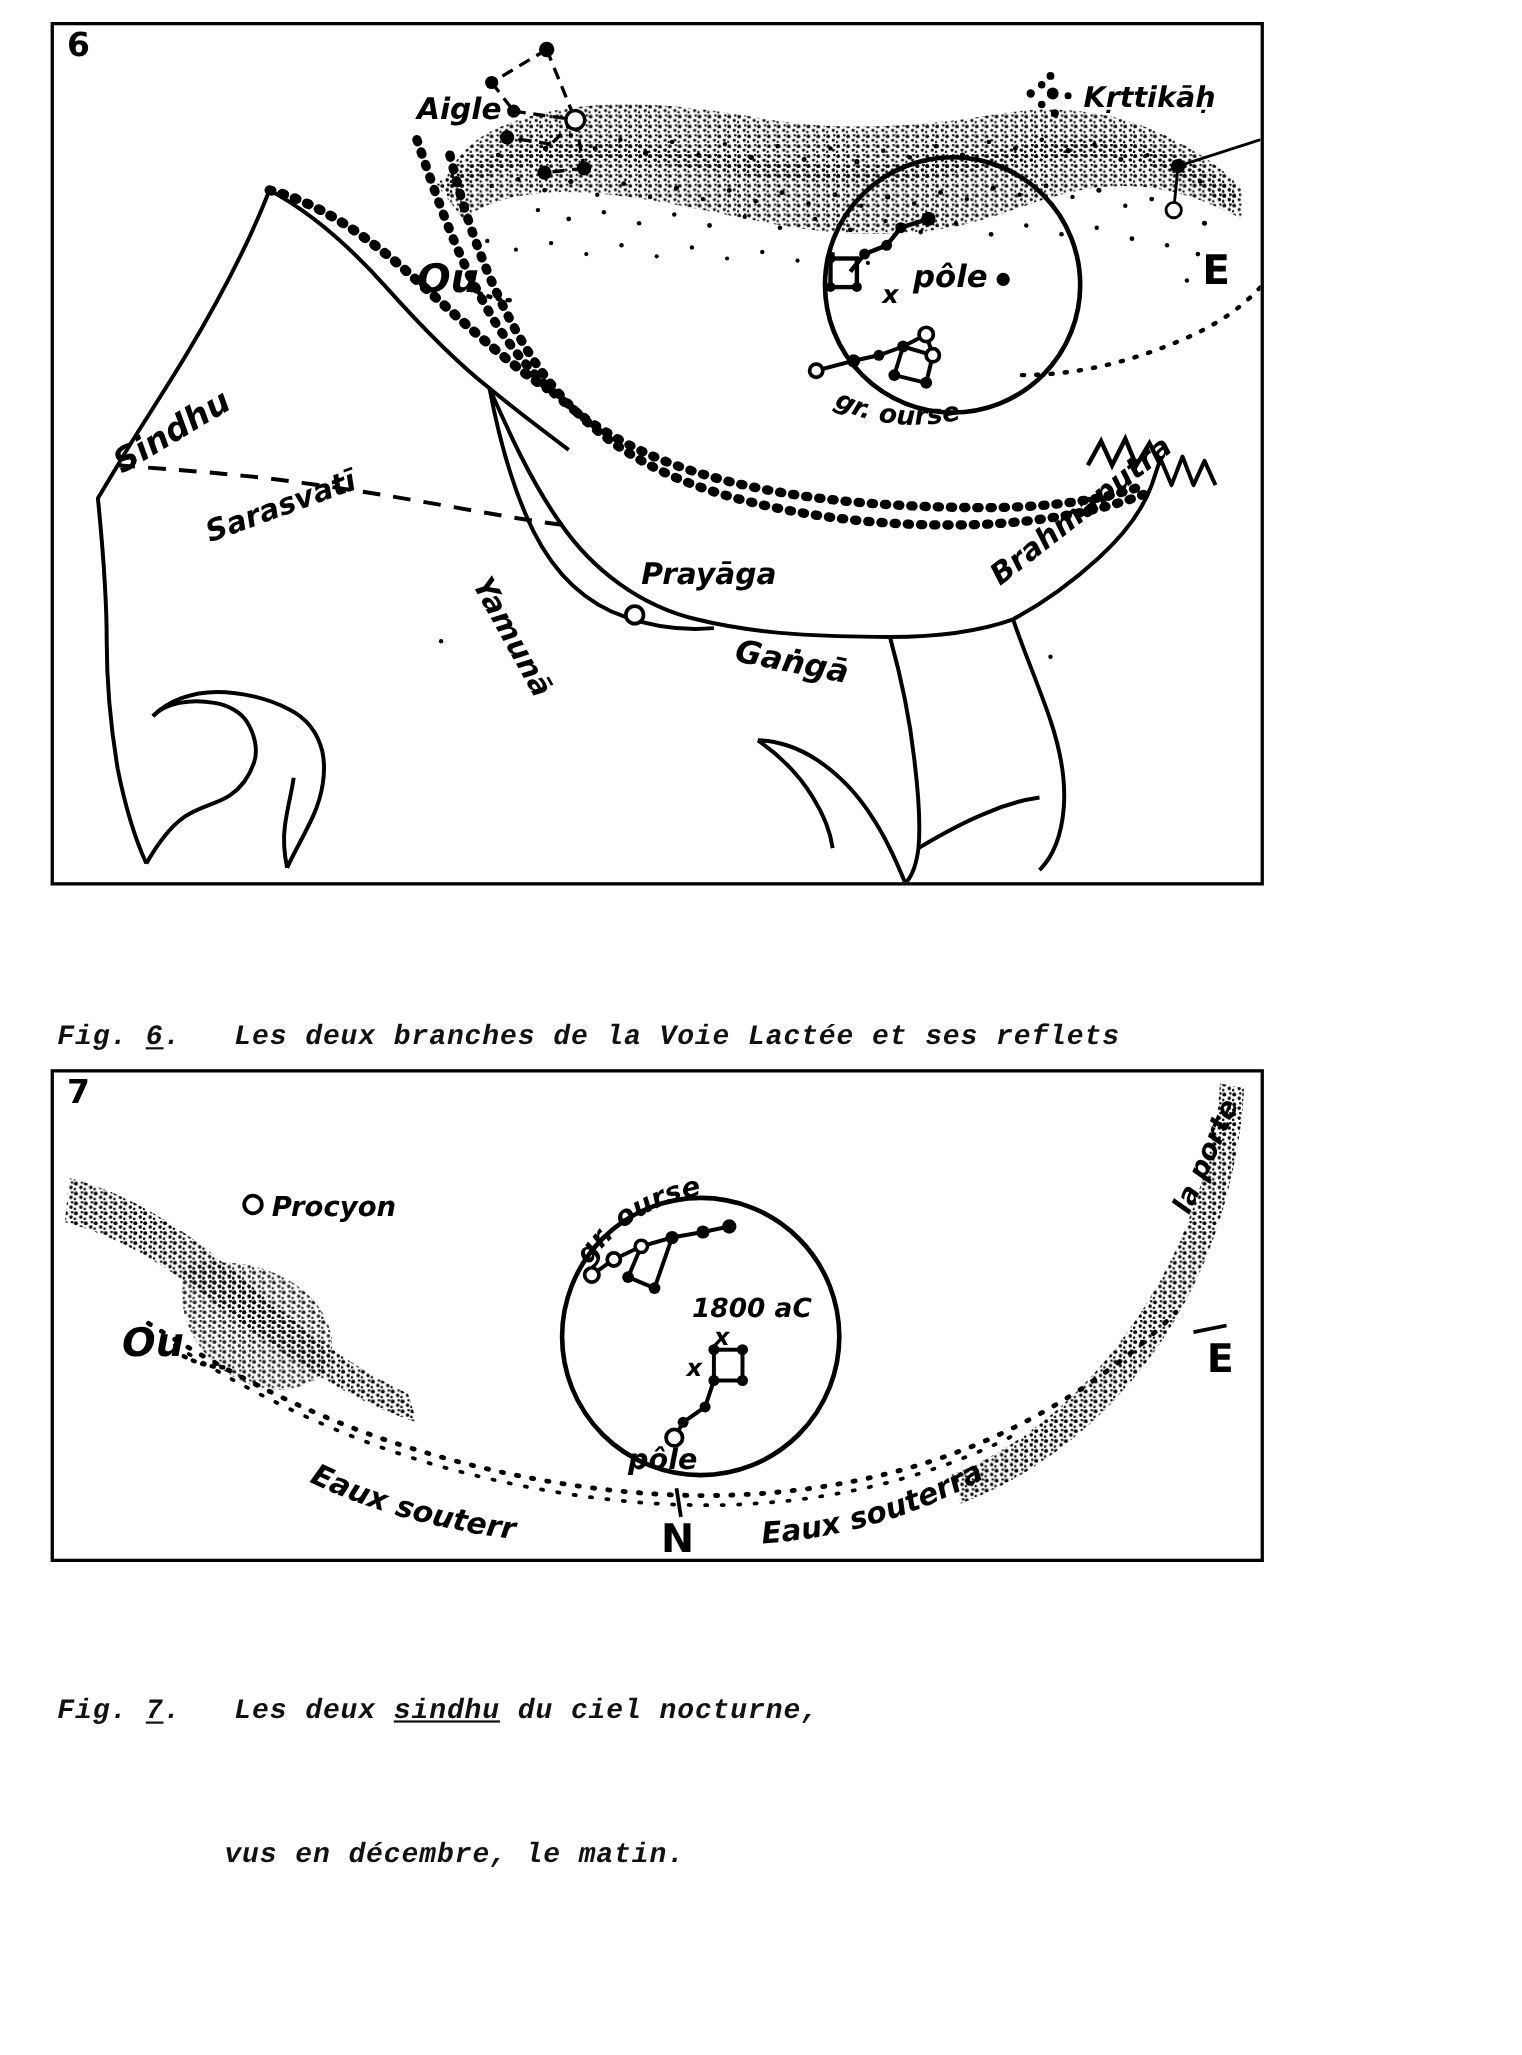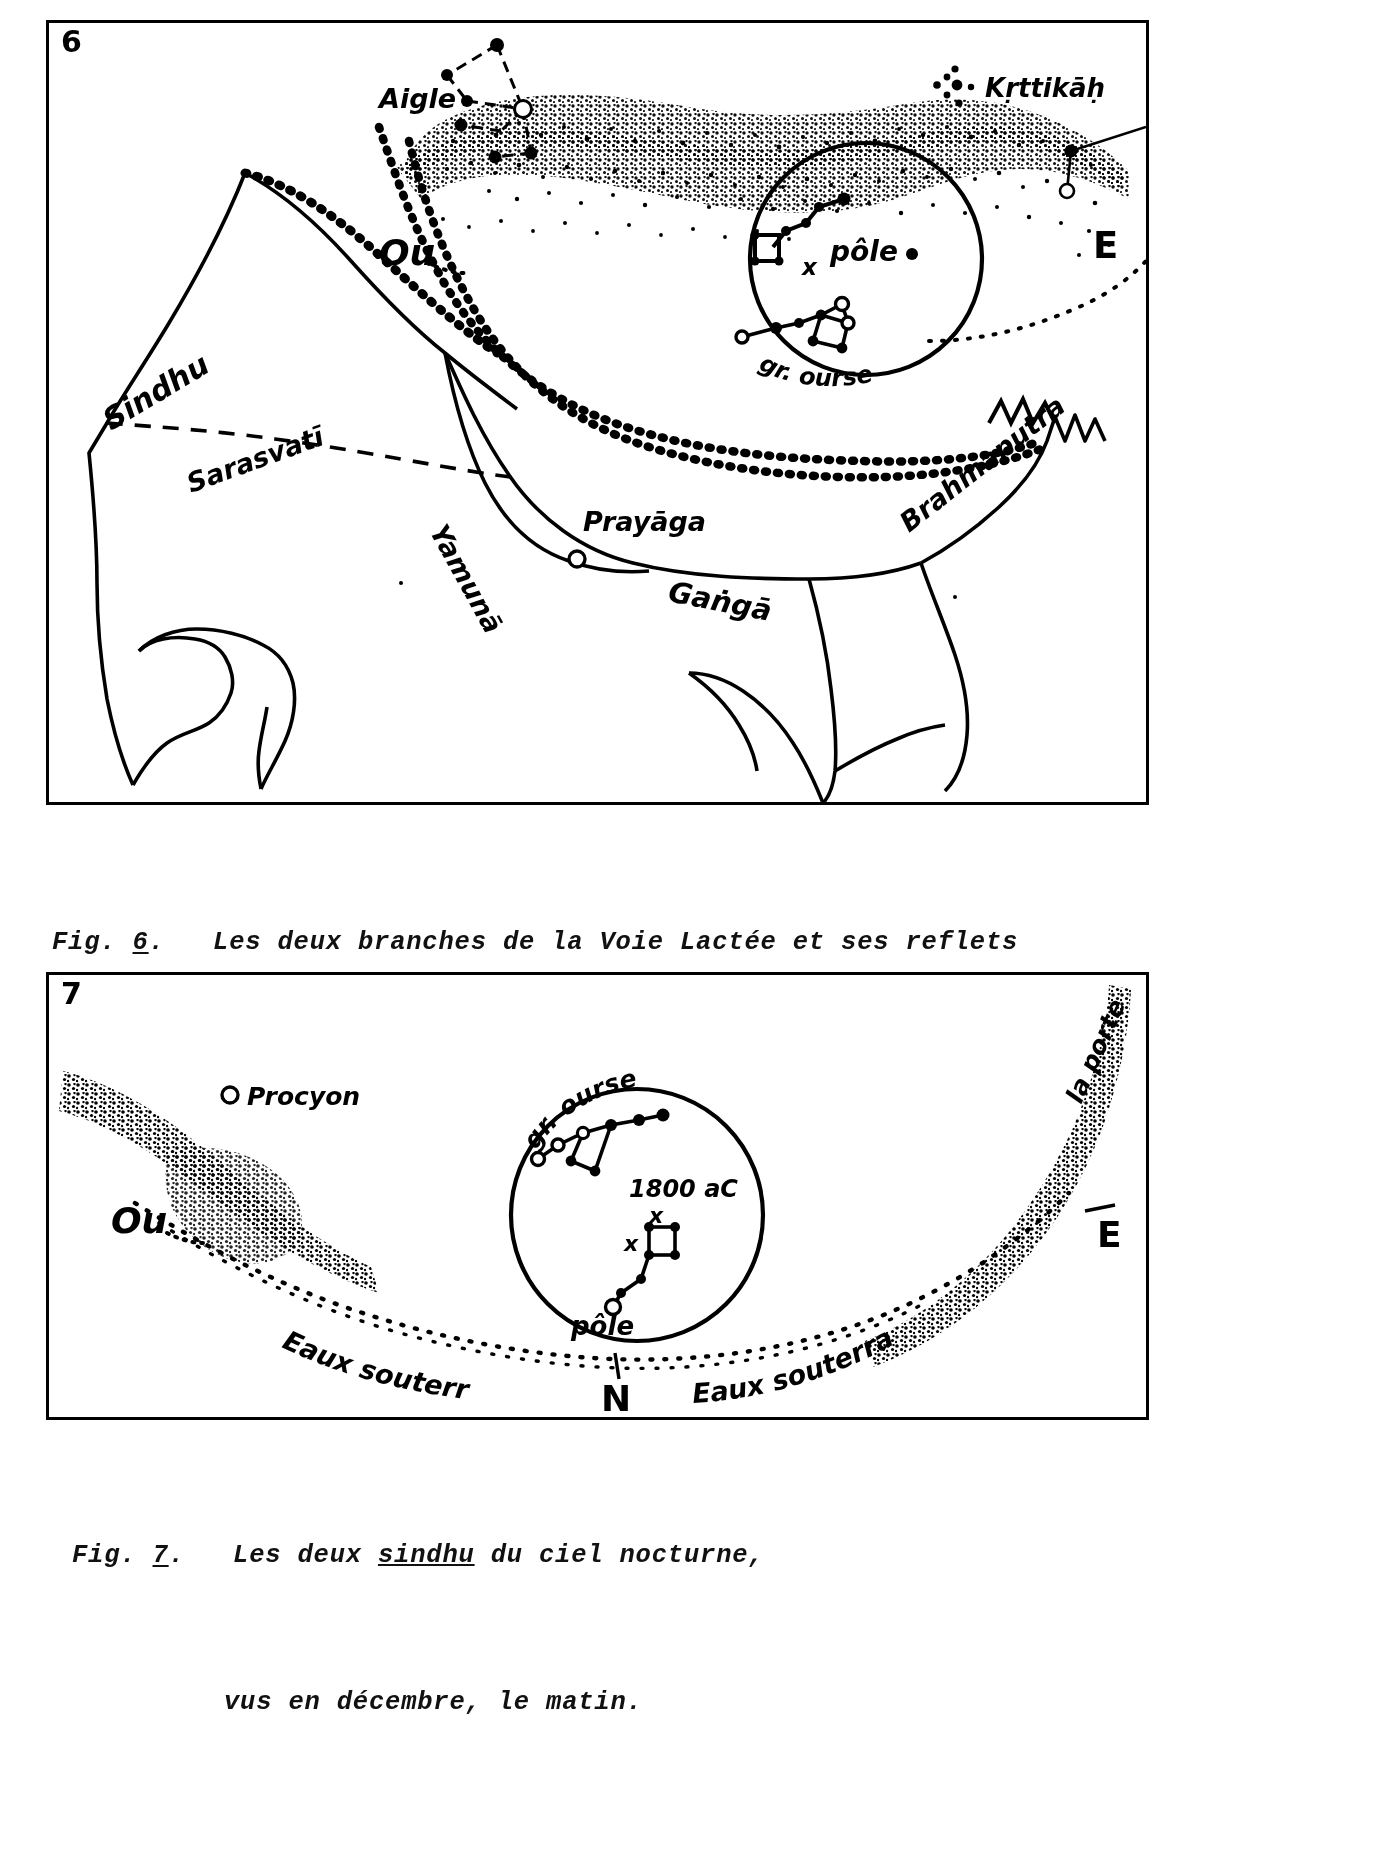--- a/index.html
+++ b/index.html
@@ -53,23 +53,23 @@
   .caption {
     font-family: "Liberation Mono", "DejaVu Sans Mono", monospace;
     font-size: 25.5px;
     line-height: 1.72;
     font-weight: bold;
     letter-spacing: 0.8px;
     color: #111;
     white-space: pre;
   }
   #caption-6 { margin-top: 28px; padding-left: 52px; }
-  #caption-7 { margin-top: 26px; padding-left: 72px; }
+  #caption-7 { margin-top: 26px; padding-left: 52px; }
   .caption .cap-line { display: block; font-style: italic; }
-  .caption .cap-line-2 { padding-left: 160px; margin-top: 16px; }
+  .caption .cap-line-2 { padding-left: 160px; }
   #caption-7 .cap-line-2 { padding-left: 152px; }
   .underline-char { text-decoration: underline; text-underline-offset: 3px; }
   .underline-word { text-decoration: underline; text-underline-offset: 2px; }
 
   
   .maplabel {
     font-family: "DejaVu Sans", sans-serif;
     font-style: italic;
     font-weight: bold;
     fill: #000;

